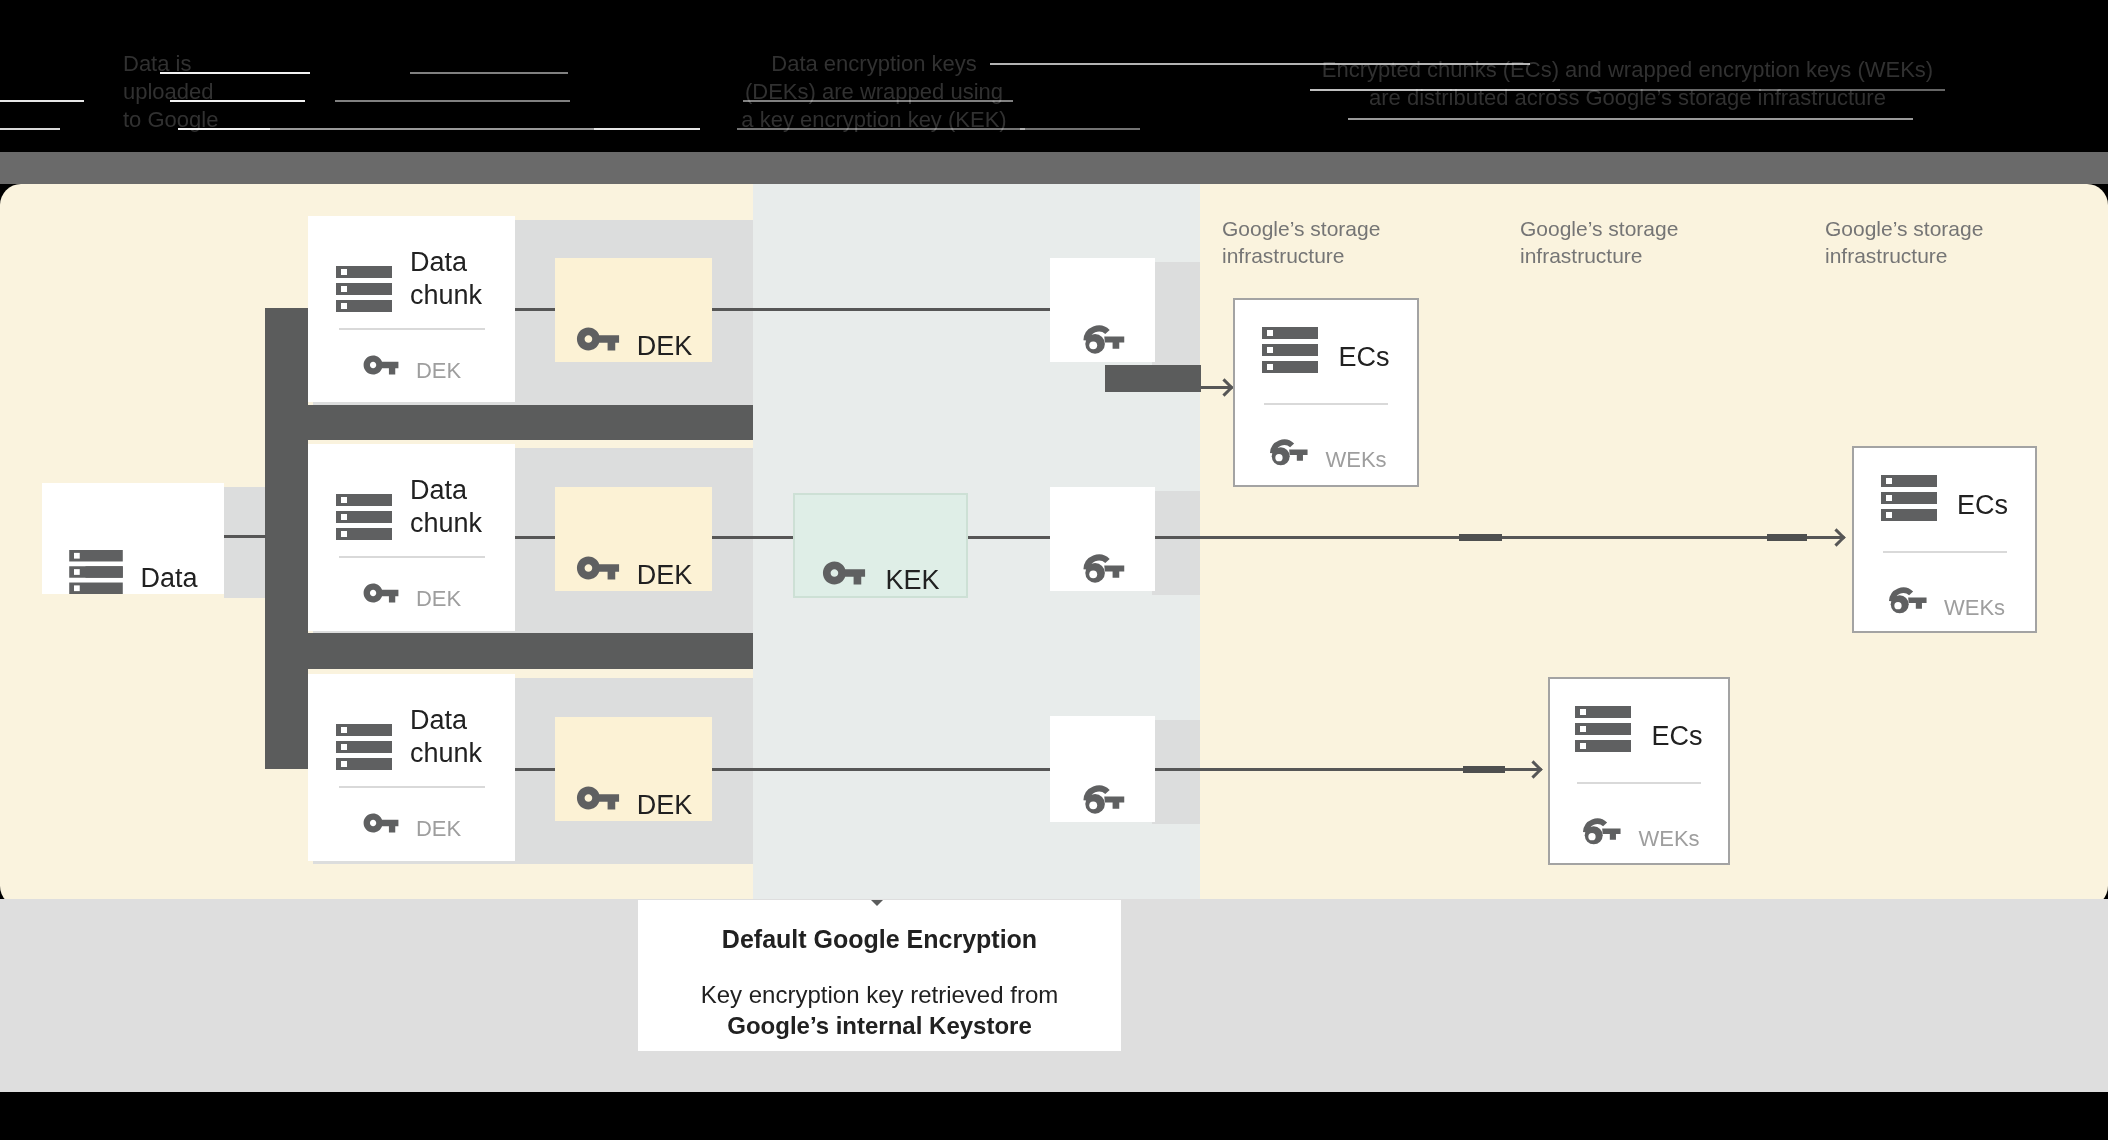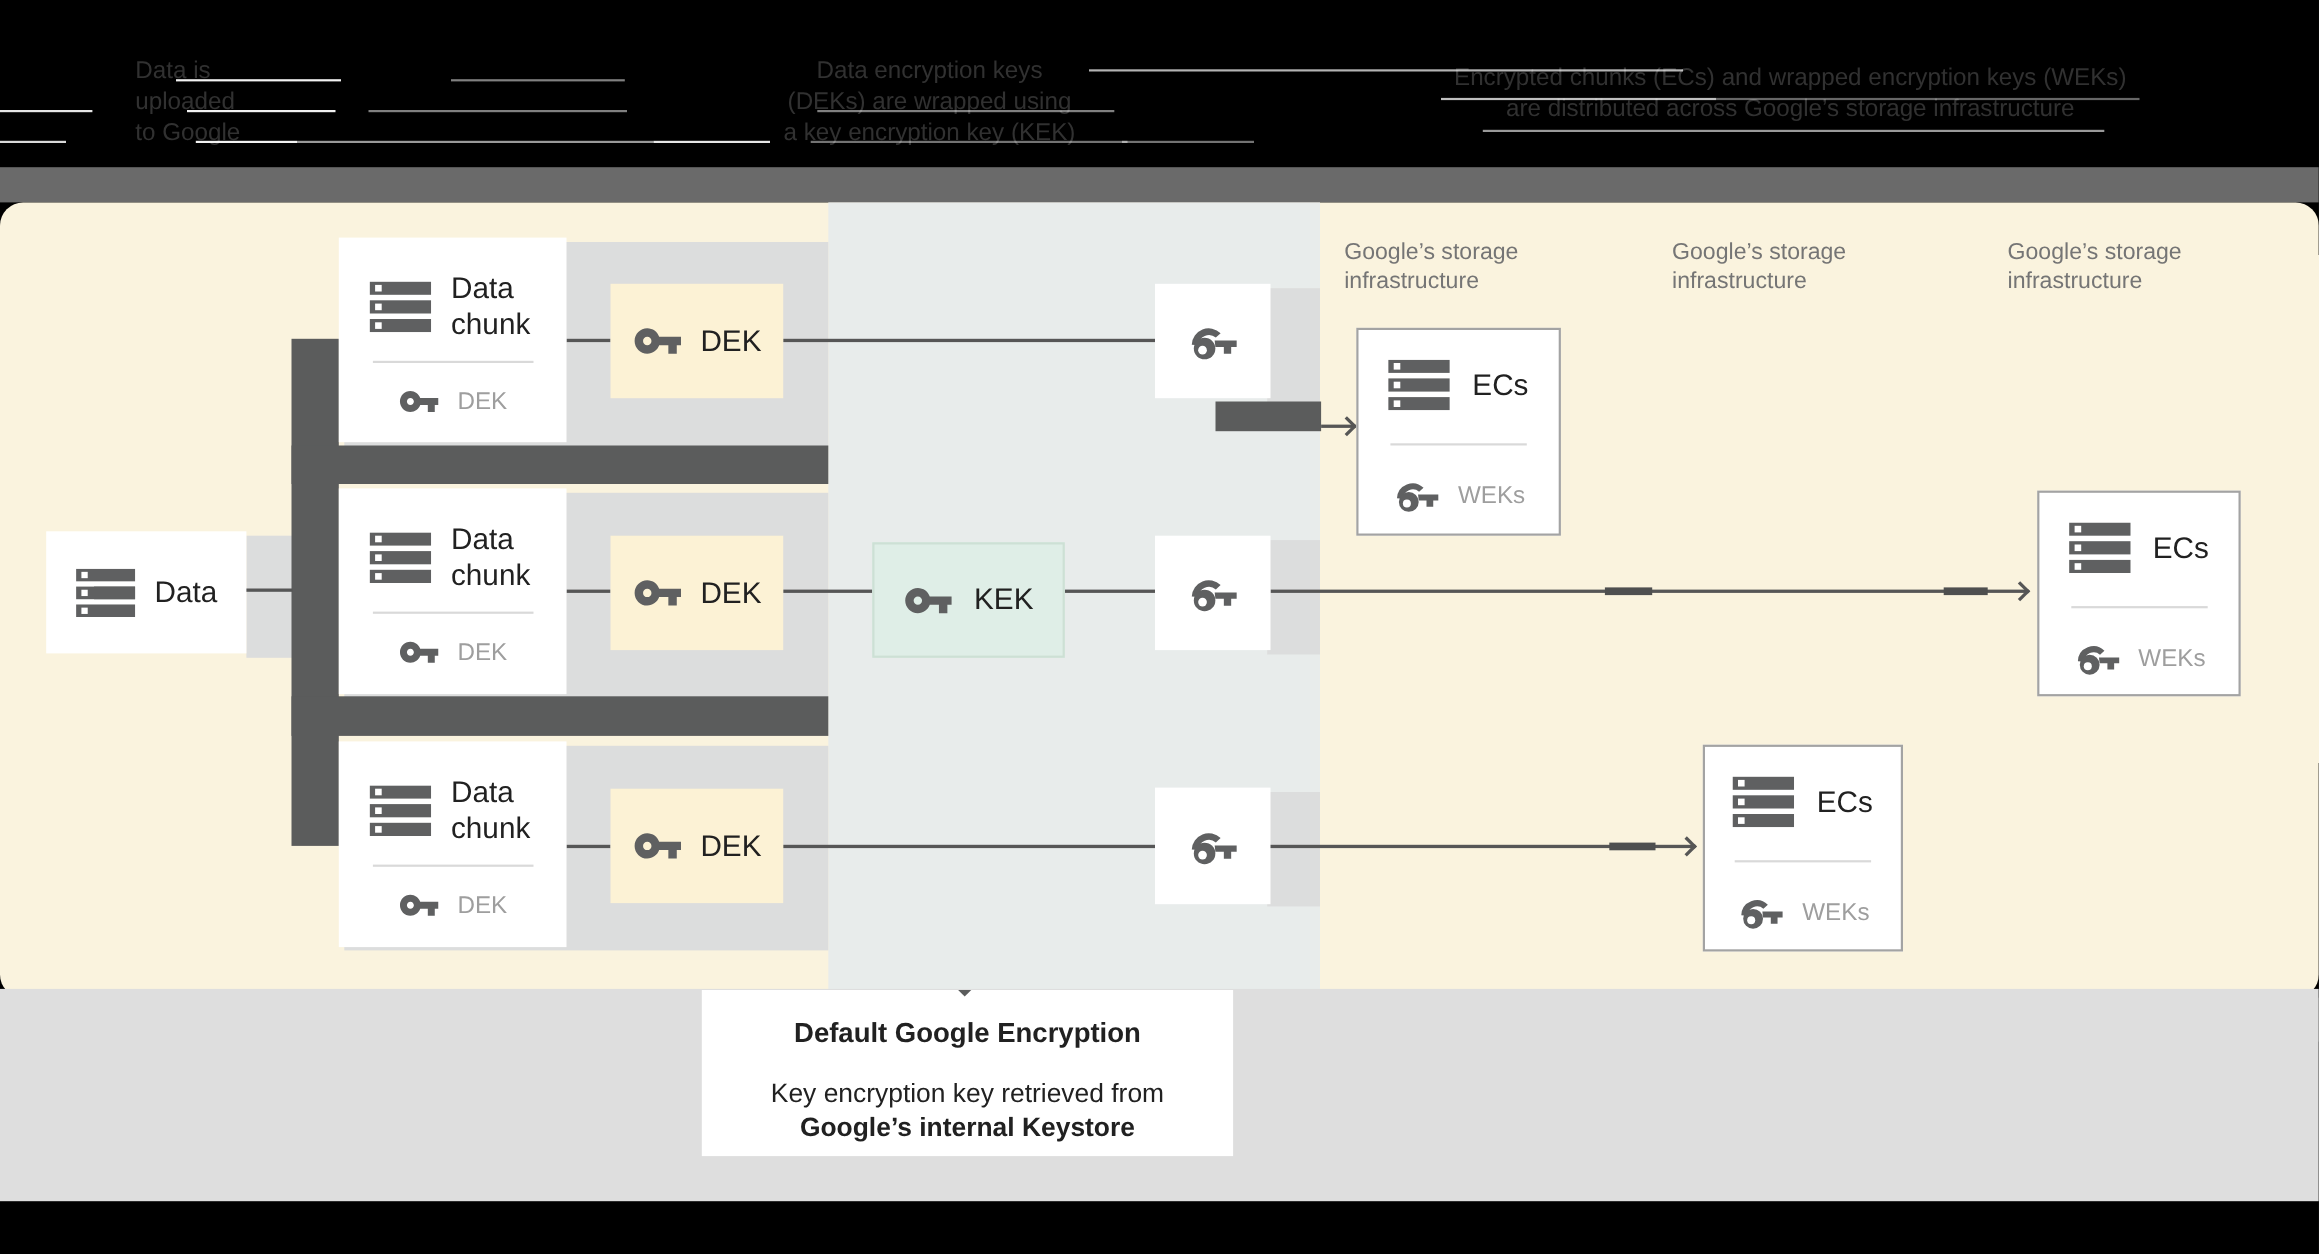--- a/index.html
+++ b/index.html
@@ -24,21 +24,21 @@
   .darkbar{background:#5b5c5c;}
 
   
   .whitebox{background:#ffffff;}
   .creambox{background:#fcf2d5;}
   .greenbox{background:#dfeee7;border:2px solid #cde0d5;box-sizing:border-box;}
   .ecsbox{background:#ffffff;border:2px solid #a3a3a3;box-sizing:border-box;}
 
   .lbl-main{font-size:27px;color:#212121;}
   .lbl-gray{font-size:22px;color:#9e9e9e;}
-  .row{display:flex;align-items:center;}
+  .row{display:flex;align-items:flex-end;}
   .divider{height:2px;background:#d9d9d9;}
 
   .storage-label{font-size:21px;line-height:27px;color:#757575;}
 
   
   .conn{position:absolute;height:3px;background:#565656;}
   .conn-thick{position:absolute;height:7px;background:#4e4f4f;}
   .chev{position:absolute;width:13px;height:13px;border-top:3px solid #565656;
         border-right:3px solid #565656;transform:rotate(45deg);box-sizing:border-box;}
 
@@ -54,21 +54,21 @@
 <body>
 
 <div class="stage">
 
   <div class="abs header">
     <div class="hstep" style="left:95px;width:130px;text-align:left;margin-left:28px;">
       <div class="hline">Data is</div>
       <div class="hline">uploaded</div>
       <div class="hline">to Google</div>
     </div>
-    <div class="hstep" style="left:695px;width:300px;text-align:center;">
+    <div class="hstep" style="left:724px;width:300px;text-align:center;">
       <div class="hline">Data encryption keys</div>
       <div class="hline">(DEKs) are wrapped using</div>
       <div class="hline">a key encryption key (KEK)</div>
     </div>
     <div class="hstep" style="left:1295px;width:665px;top:56px;text-align:center;">
       <div class="hline">Encrypted chunks (ECs) and wrapped encryption keys (WEKs)</div>
       <div class="hline">are distributed across Google’s storage infrastructure</div>
     </div>
     <div id="streaks">
         <div style="position: absolute; height: 2px; background: rgba(255, 255, 255, 0.95); top: 72px; left: 160px; width: 150px;"></div>

